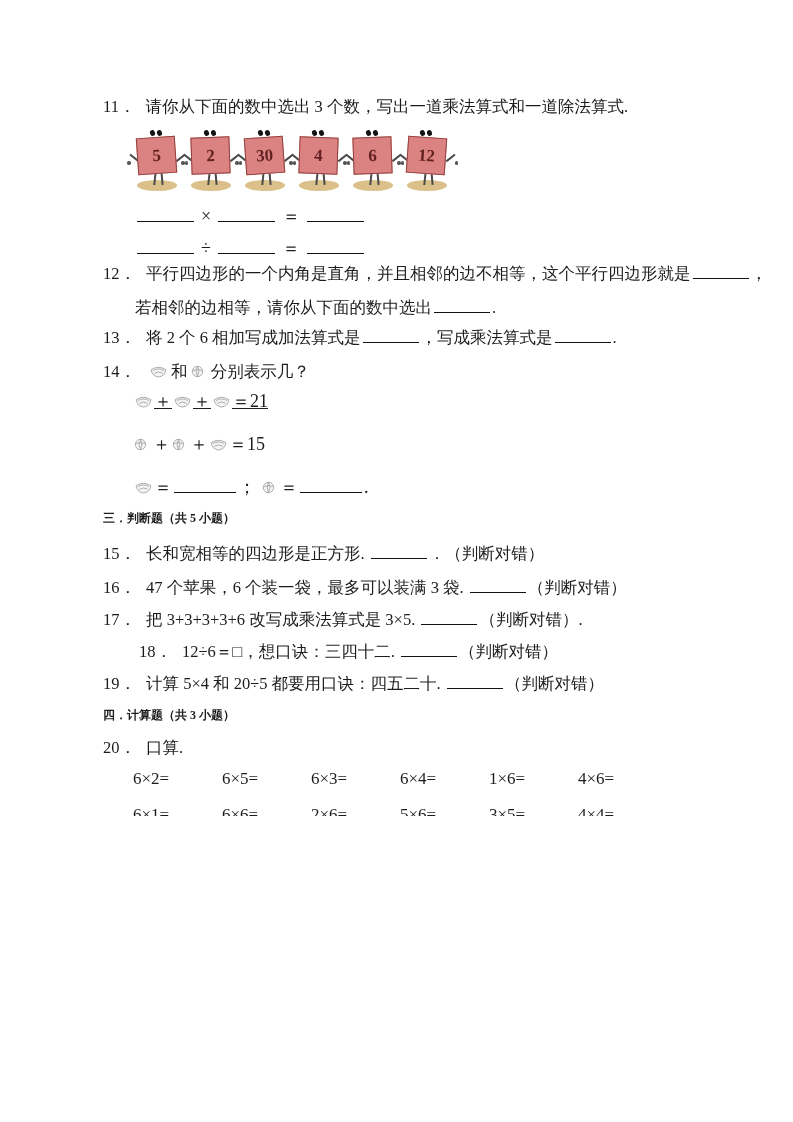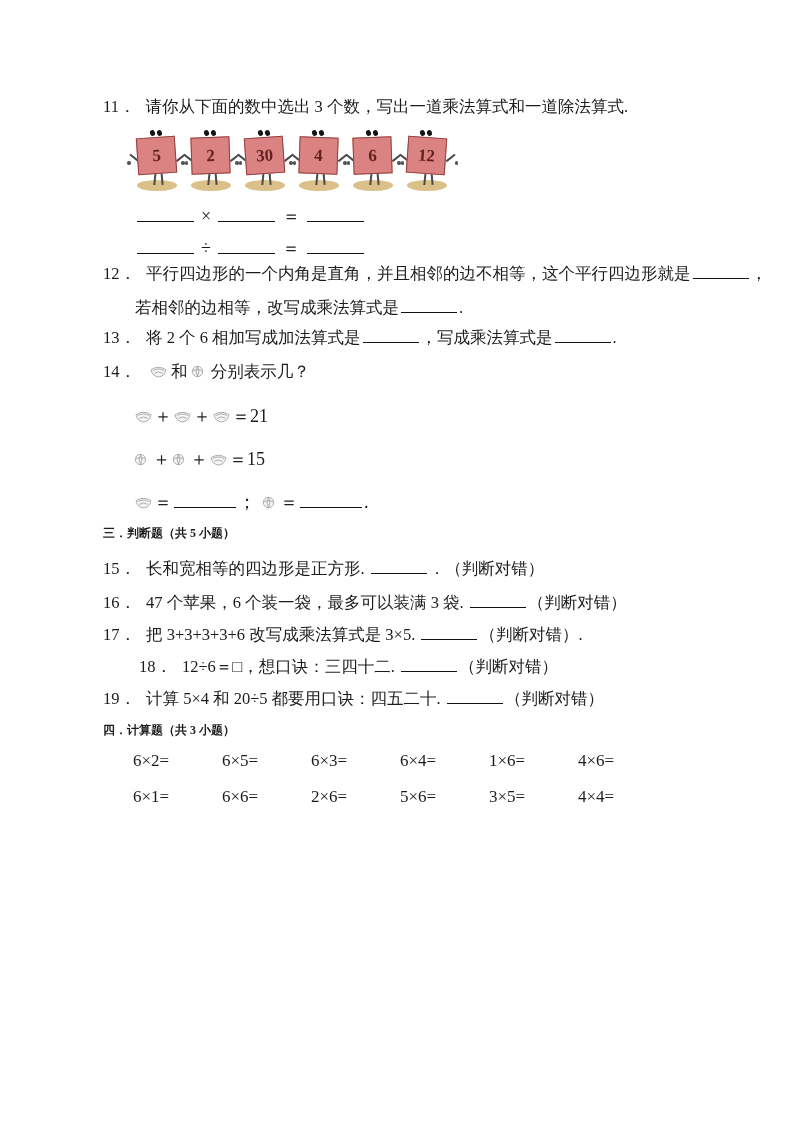--- a/index.html
+++ b/index.html
@@ -77,21 +77,21 @@
   .calc-row { display: flex; margin-left: 30px; line-height: 22px; font-size: 17px; }
   .calc-cell { width: 89px; }
 
   
   .mt-eq1   { margin-top: 11px; }
   .mt-eq2   { margin-top: 6px; }
   .mt-q12a  { margin-top: 2px; }
   .mt-q12b  { margin-top: 12px; }
   .mt-q13   { margin-top: 8px; }
   .mt-q14   { margin-top: 12px; }
-  .mt-q14e1 { margin-top: 19px; }
+  .mt-q14e1 { margin-top: 4px; text-decoration: underline; }
   .mt-q14e2 { margin-top: 16px; }
   .mt-q14a  { margin-top: 16px; }
   .mt-sec3  { margin-top: 6px; }
   .mt-q15   { margin-top: 14px; }
   .mt-q16   { margin-top: 12px; }
   .mt-q17   { margin-top: 10px; }
   .mt-q18   { margin-top: 10px; margin-left: 36px; }
   .mt-q19   { margin-top: 10px; }
   .mt-sec4  { margin-top: 9px; }
   .mt-q20   { margin-top: 11px; }
@@ -188,21 +188,21 @@
       <span class="blank"></span><span class="op">×</span><span class="blank"></span><span class="op">＝</span><span class="blank"></span>
     </div>
     <div class="eqline mt-eq2">
       <span class="blank"></span><span class="op">÷</span><span class="blank"></span><span class="op">＝</span><span class="blank"></span>
     </div>
 
     <div class="q-line mt-q12a">
       <span class="q-label">12．</span><span>平行四边形的一个内角是直角，并且相邻的边不相等，这个平行四边形就是</span><span class="blank"></span><span>，</span>
     </div>
     <div class="q-line indent mt-q12b">
-      <span>若相邻的边相等，改写成乘法算式是</span><span class="blank"></span><span>.</span>
+      <span>若相邻的边相等，请你从下面的数中选出</span><span class="blank"></span><span>.</span>
     </div>
 
     <div class="q-line mt-q13">
       <span class="q-label">13．</span><span>将 2 个 6 相加写成加法算式是</span><span class="blank"></span><span>，写成乘法算式是</span><span class="blank"></span><span>.</span>
     </div>
 
     <div class="q-line mt-q14">
       <span class="q-label">14．</span><span class="icon-inline"><svg width="19" height="13" viewBox="0 0 20 14">
             <path d="M2 5 Q10 0 18 5 Q17 12 10 13 Q3 12 2 5 Z" fill="#f4f4f4" stroke="#a8a8a8" stroke-width="1"></path>
             <path d="M4 6 Q10 2.5 16 6" fill="none" stroke="#a8a8a8" stroke-width="1"></path>
@@ -275,20 +275,23 @@
     </div>
     <div class="q-line mt-q18">
       <span class="q-label">18．</span><span>12÷6＝□，想口诀：三四十二.</span> <span class="blank"></span><span>（判断对错）</span>
     </div>
     <div class="q-line mt-q19">
       <span class="q-label">19．</span><span>计算 5×4 和 20÷5 都要用口诀：四五二十.</span> <span class="blank"></span><span>（判断对错）</span>
     </div>
 
     <div class="q-line bold mt-sec4">四．计算题（共 3 小题）</div>
 
+    <div class="q-line mt-q20">
+      <span class="q-label">20．</span><span>口算.</span>
+    </div>
     <div class="calc-row mt-row1">
       <span class="calc-cell">6×2=</span>
       <span class="calc-cell">6×5=</span>
       <span class="calc-cell">6×3=</span>
       <span class="calc-cell">6×4=</span>
       <span class="calc-cell">1×6=</span>
       <span class="calc-cell">4×6=</span>
     </div>
     <div class="calc-row mt-row2">
       <span class="calc-cell">6×1=</span>

